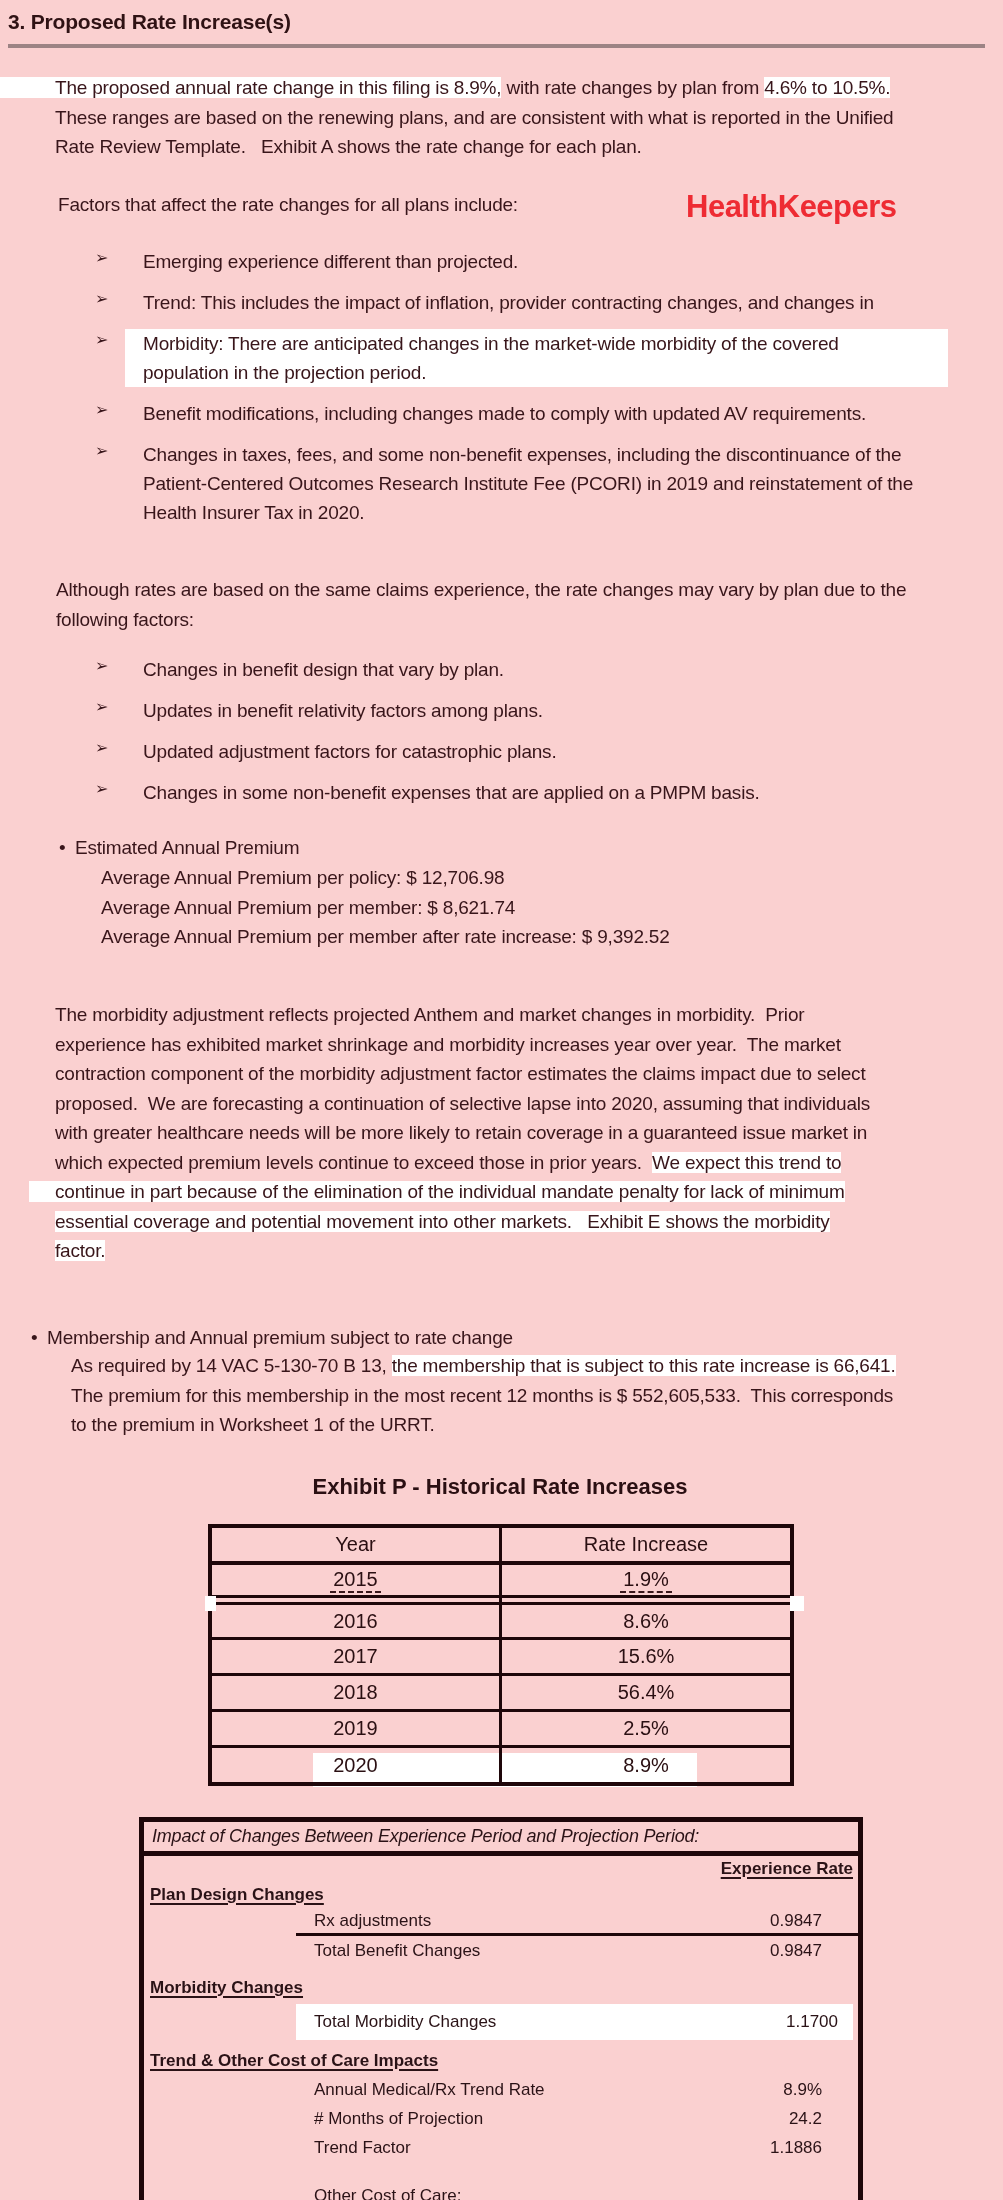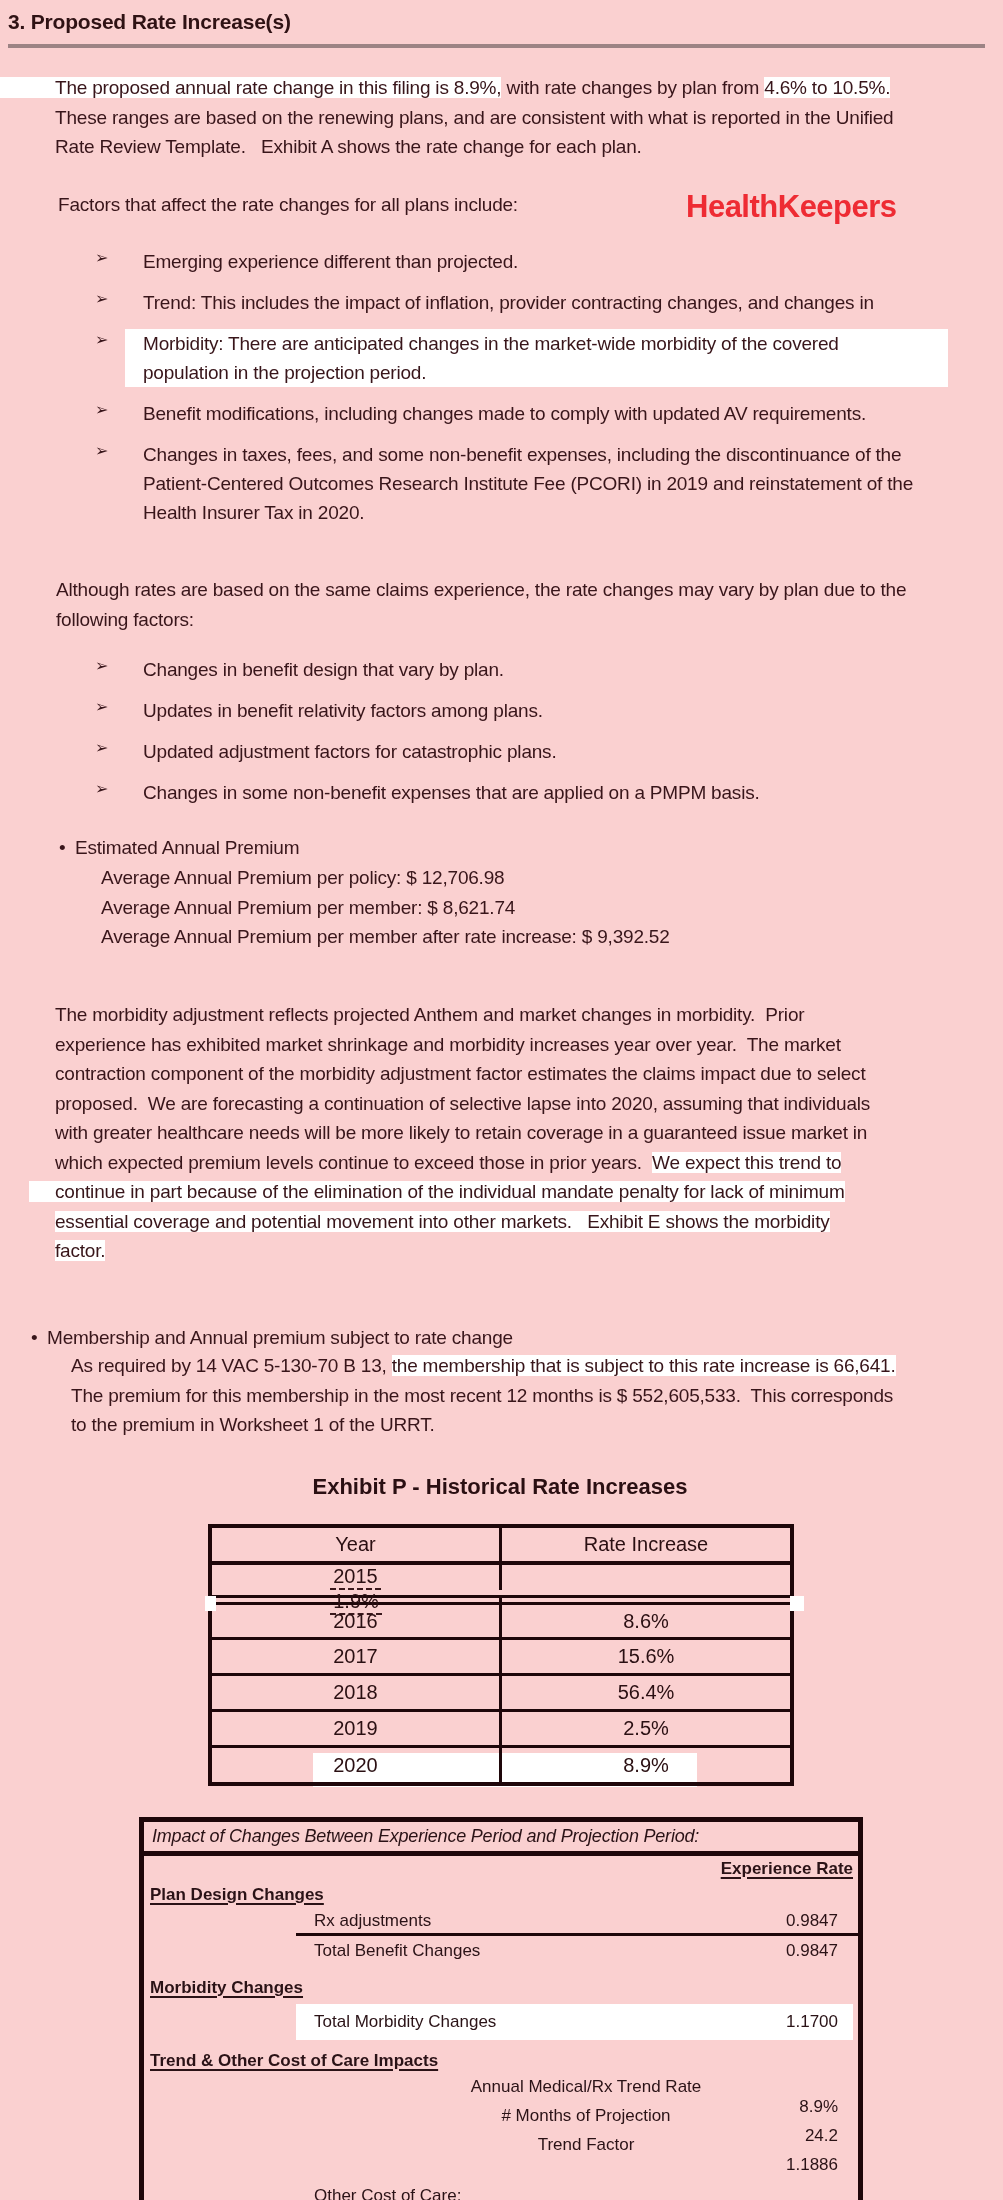--- a/index.html
+++ b/index.html
@@ -24,46 +24,46 @@
   .dotline{white-space:pre;font-size:19px;letter-spacing:-0.2px;line-height:29.5px;}
   .dot{display:inline-block;width:16px;}
   
   .xwrap{border:4px solid #1e070a;width:578px;}
   .x2020rect{position:absolute;z-index:-1;background:#ffffff;}
   .xrows{position:relative;}
   .xrow{display:flex;font-size:20px;color:#2a0f12;}
   .xc1{width:287px;border-right:3px solid #1e070a;display:flex;align-items:center;justify-content:center;}
   .xc2{width:288px;display:flex;align-items:center;justify-content:center;border-radius:15px;}
   .xhead{height:33px;border-bottom:4px solid #1e070a;}
-  .xart{height:30px;border-bottom:3px solid #1e070a;flex-direction:column;}
+  .xart{height:30px;border-bottom:3px solid #1e070a;}
   .xart span{border-bottom:2px dashed #3a181c;padding:0 3px;}
   .xgap{height:4px;border-bottom:3px solid #1e070a;}
   .xr{height:32px;border-bottom:3px solid #1e070a;}
   .xr33{height:33px;border-bottom:3px solid #1e070a;}
   .xlast{height:34px;}
   .notch{position:absolute;background:#ffffff;z-index:5;}
   
   .iwrap{border:5px solid #1e070a;border-bottom:none;width:714px;height:400px;font-size:17px;color:#2a1216;}
   .ihead{height:29px;border-bottom:5px solid #1e070a;display:flex;align-items:center;padding-left:8px;
     font-style:italic;font-size:18px;letter-spacing:-0.2px;white-space:pre;}
   .iexp{height:26px;display:flex;align-items:center;justify-content:flex-end;padding-right:5px;}
   .isec{height:26px;display:flex;align-items:center;padding-left:6px;}
   .bold-u{font-weight:bold;text-decoration:underline;text-decoration-thickness:2px;text-underline-offset:3px;}
   .irow{display:flex;align-items:center;}
   .irow .lab{margin-left:170px;white-space:pre;}
-  .irow .val{margin-left:auto;padding-right:20px;}
+  .irow .val{margin-left:auto;padding-right:36px;}
   .irx{height:25px;}
   .iline{height:3px;background:#1e070a;margin-left:152px;}
   .itb{height:30px;}
   .isec2{margin-top:9px;}
   .iwhite{margin-top:3px;height:36px;margin-left:152px;width:557px;background:#ffffff;display:flex;align-items:center;}
   .iwhite .lab{margin-left:18px;white-space:pre;}
   .iwhite .val{margin-left:auto;padding-right:15px;}
   .isec3{margin-top:8px;}
-  .im3{margin-top:3px;height:26px;flex-direction:column;}
+  .im3{margin-top:3px;height:26px;}
   .iother{margin-top:22px;height:26px;}
 </style>
 </head>
 <body>
 
 <div class="page">
 
   <div class="abs doc-title" style="left:8px;top:10px;">3. Proposed Rate Increase(s)</div>
   <div class="abs title-rule" style="left:8px;top:44px;width:977px;"></div>
 

